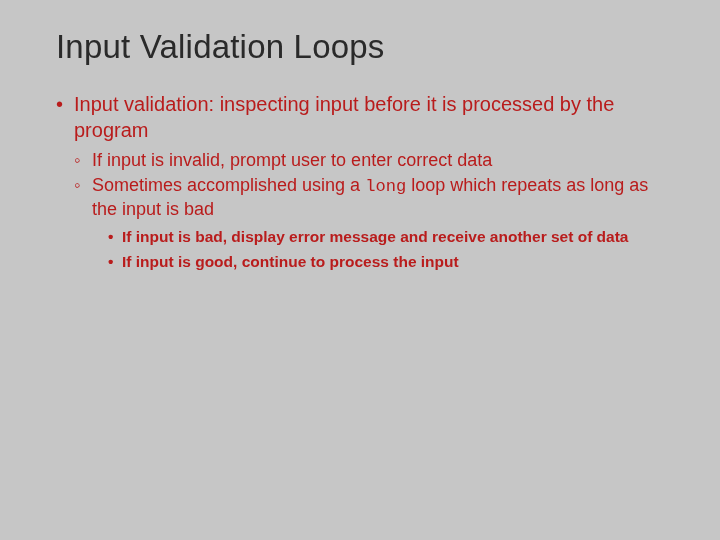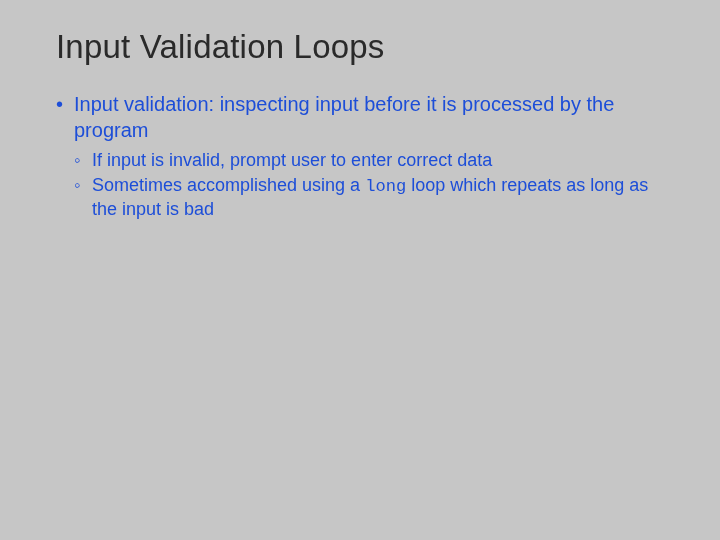--- a/index.html
+++ b/index.html
@@ -18,21 +18,21 @@
     font-size: 33px;
     font-weight: 400;
     color: #2a2a2a;
     margin-bottom: 26px;
     letter-spacing: 0.2px;
   }
   ul { list-style: none; }
   
   .l1 > li {
     font-size: 20px;
-    color: #1d4ed8;
+    color: #b91c1c;
     position: relative;
     padding-left: 18px;
     margin-bottom: 4px;
     line-height: 1.28;
   }
   .l1 > li::before {
     content: "•";
     position: absolute;
     left: 0;
     top: 0;
@@ -87,18 +87,26 @@
 
   <ul class="l1">
     <li>
       <span>Input validation: inspecting input before it is processed by the program</span>
       <ul class="l2">
         <li>
           <span>If input is invalid, prompt user to enter correct data</span>
         </li>
         <li>
           <span>Sometimes accomplished using a </span><span class="code">long</span><span> loop which repeats as long as the input is bad</span>
+          <ul class="l3">
+            <li>
+              <span>If input is bad, display error message and receive another set of data</span>
+            </li>
+            <li>
+              <span>If input is good, continue to process the input</span>
+            </li>
+          </ul>
         </li>
       </ul>
     </li>
 
   </ul>
 </div>
 
 </body></html>

